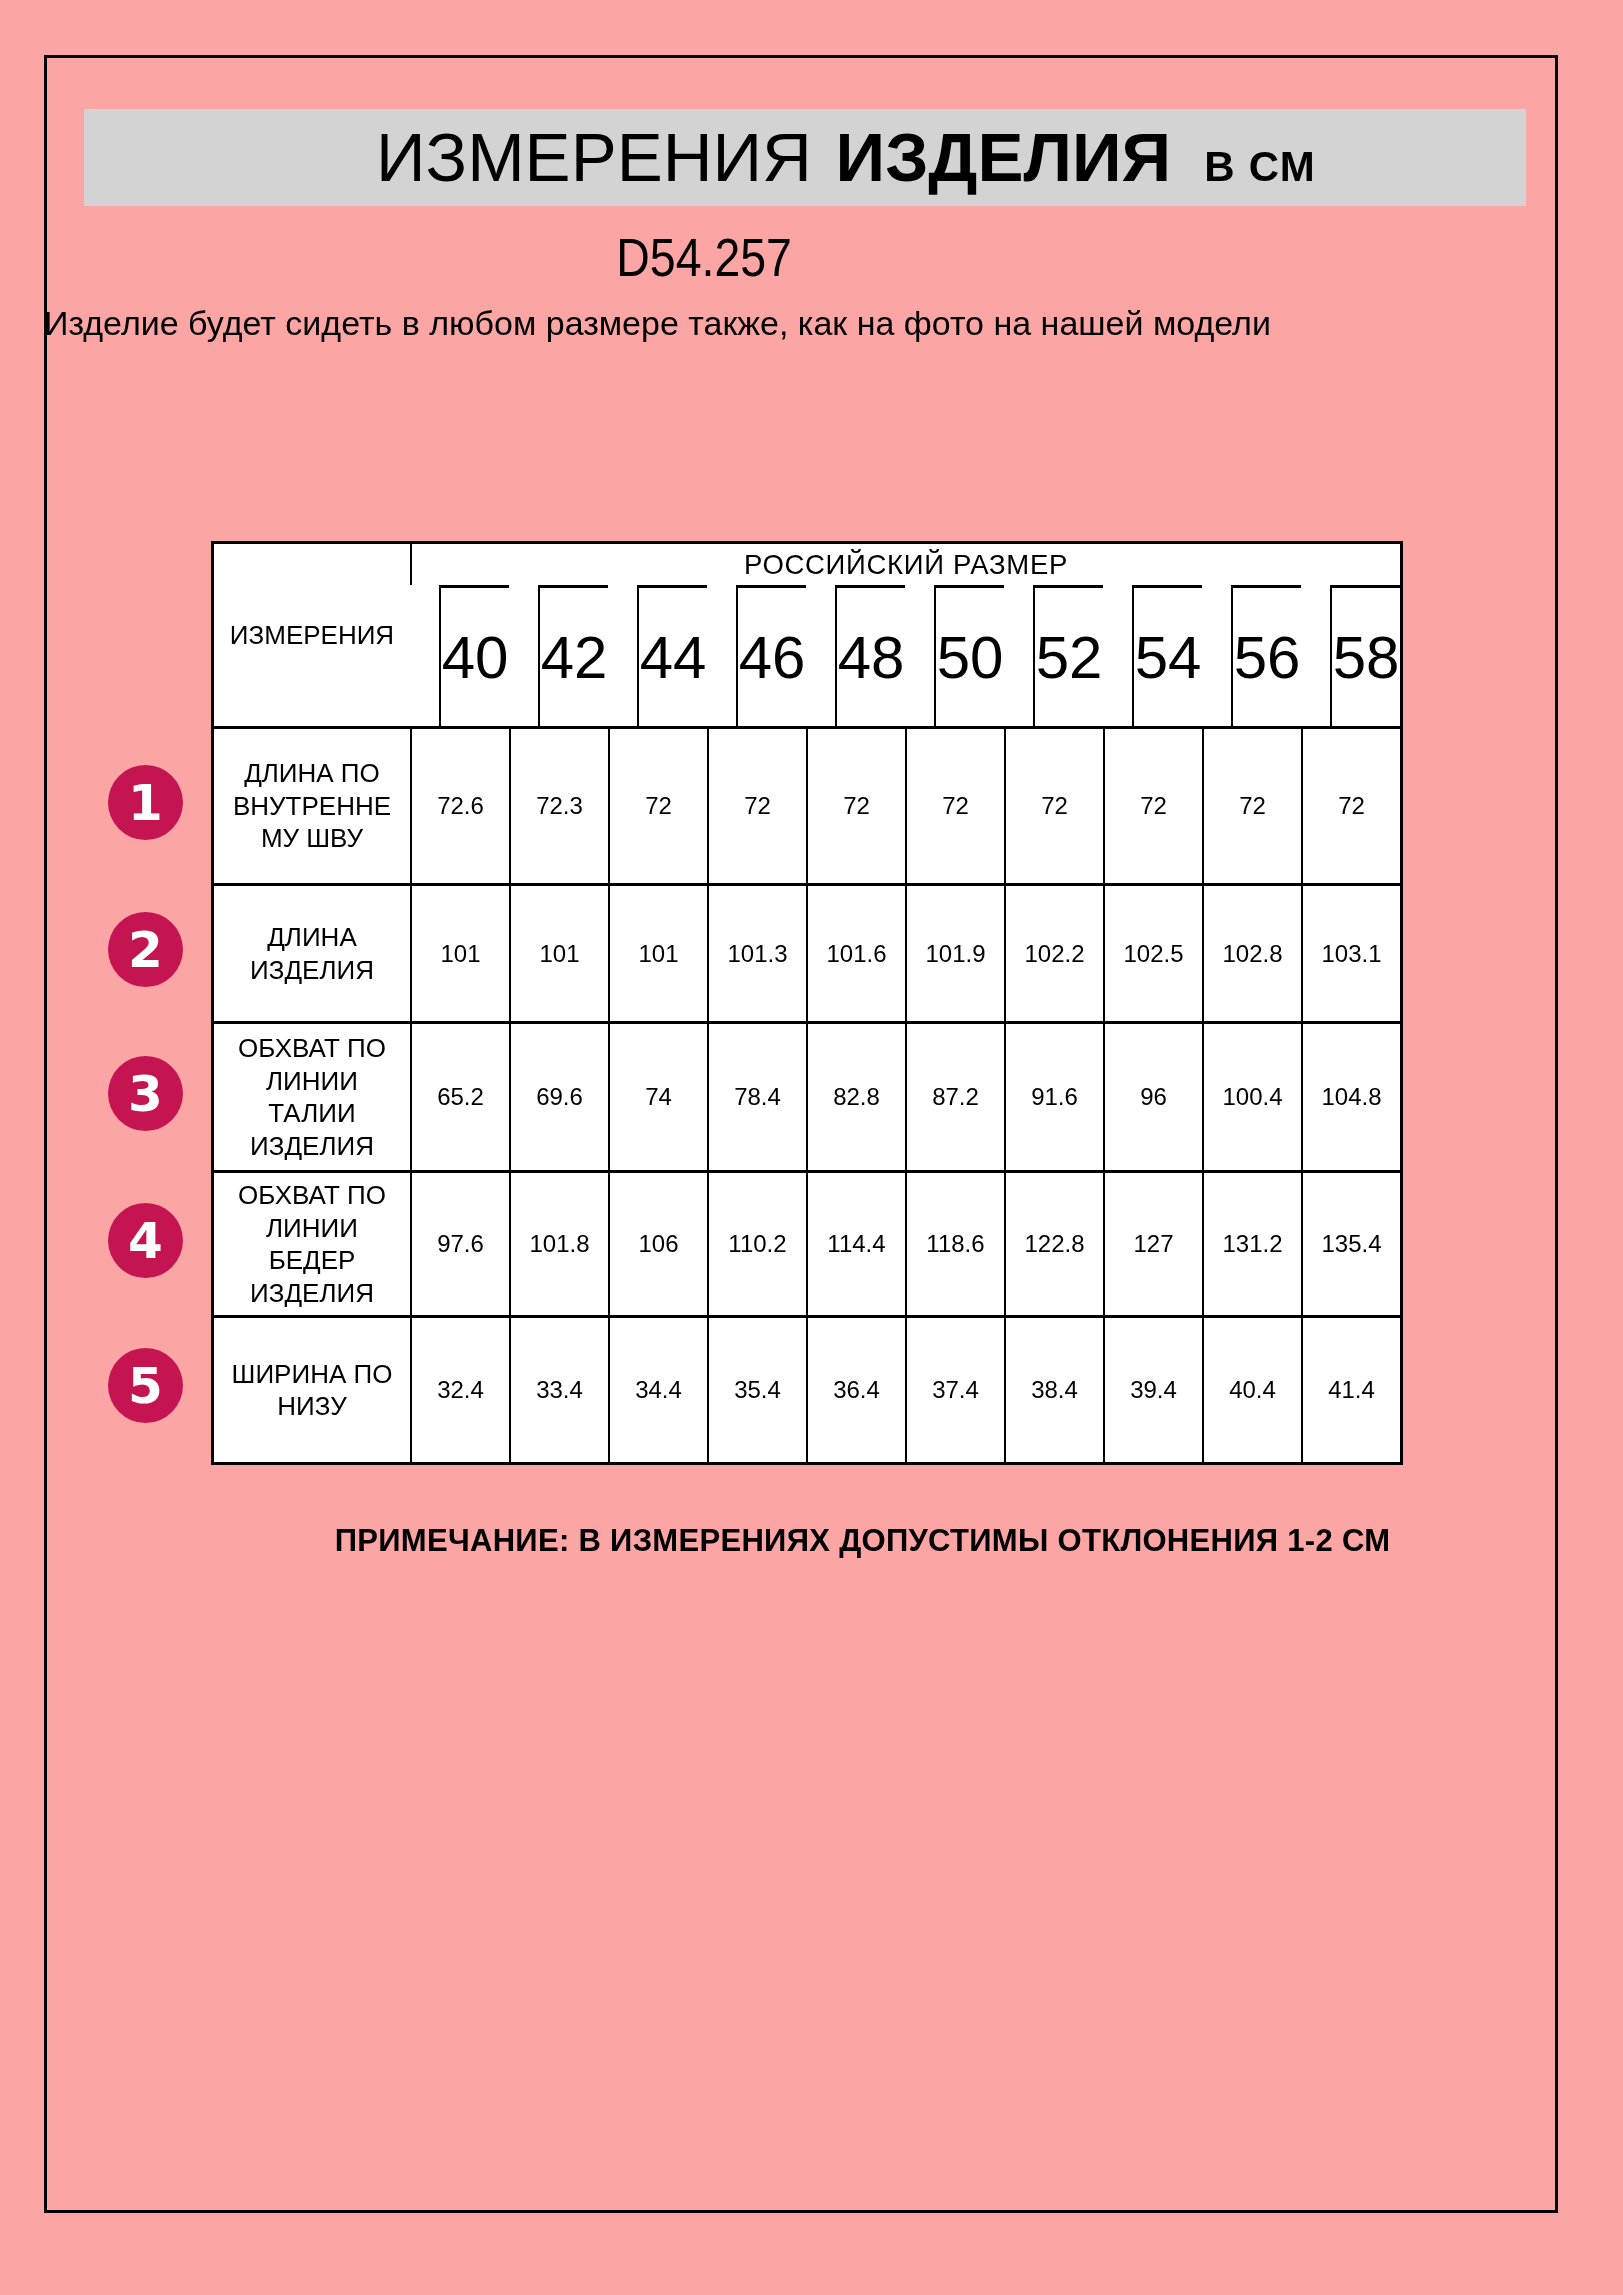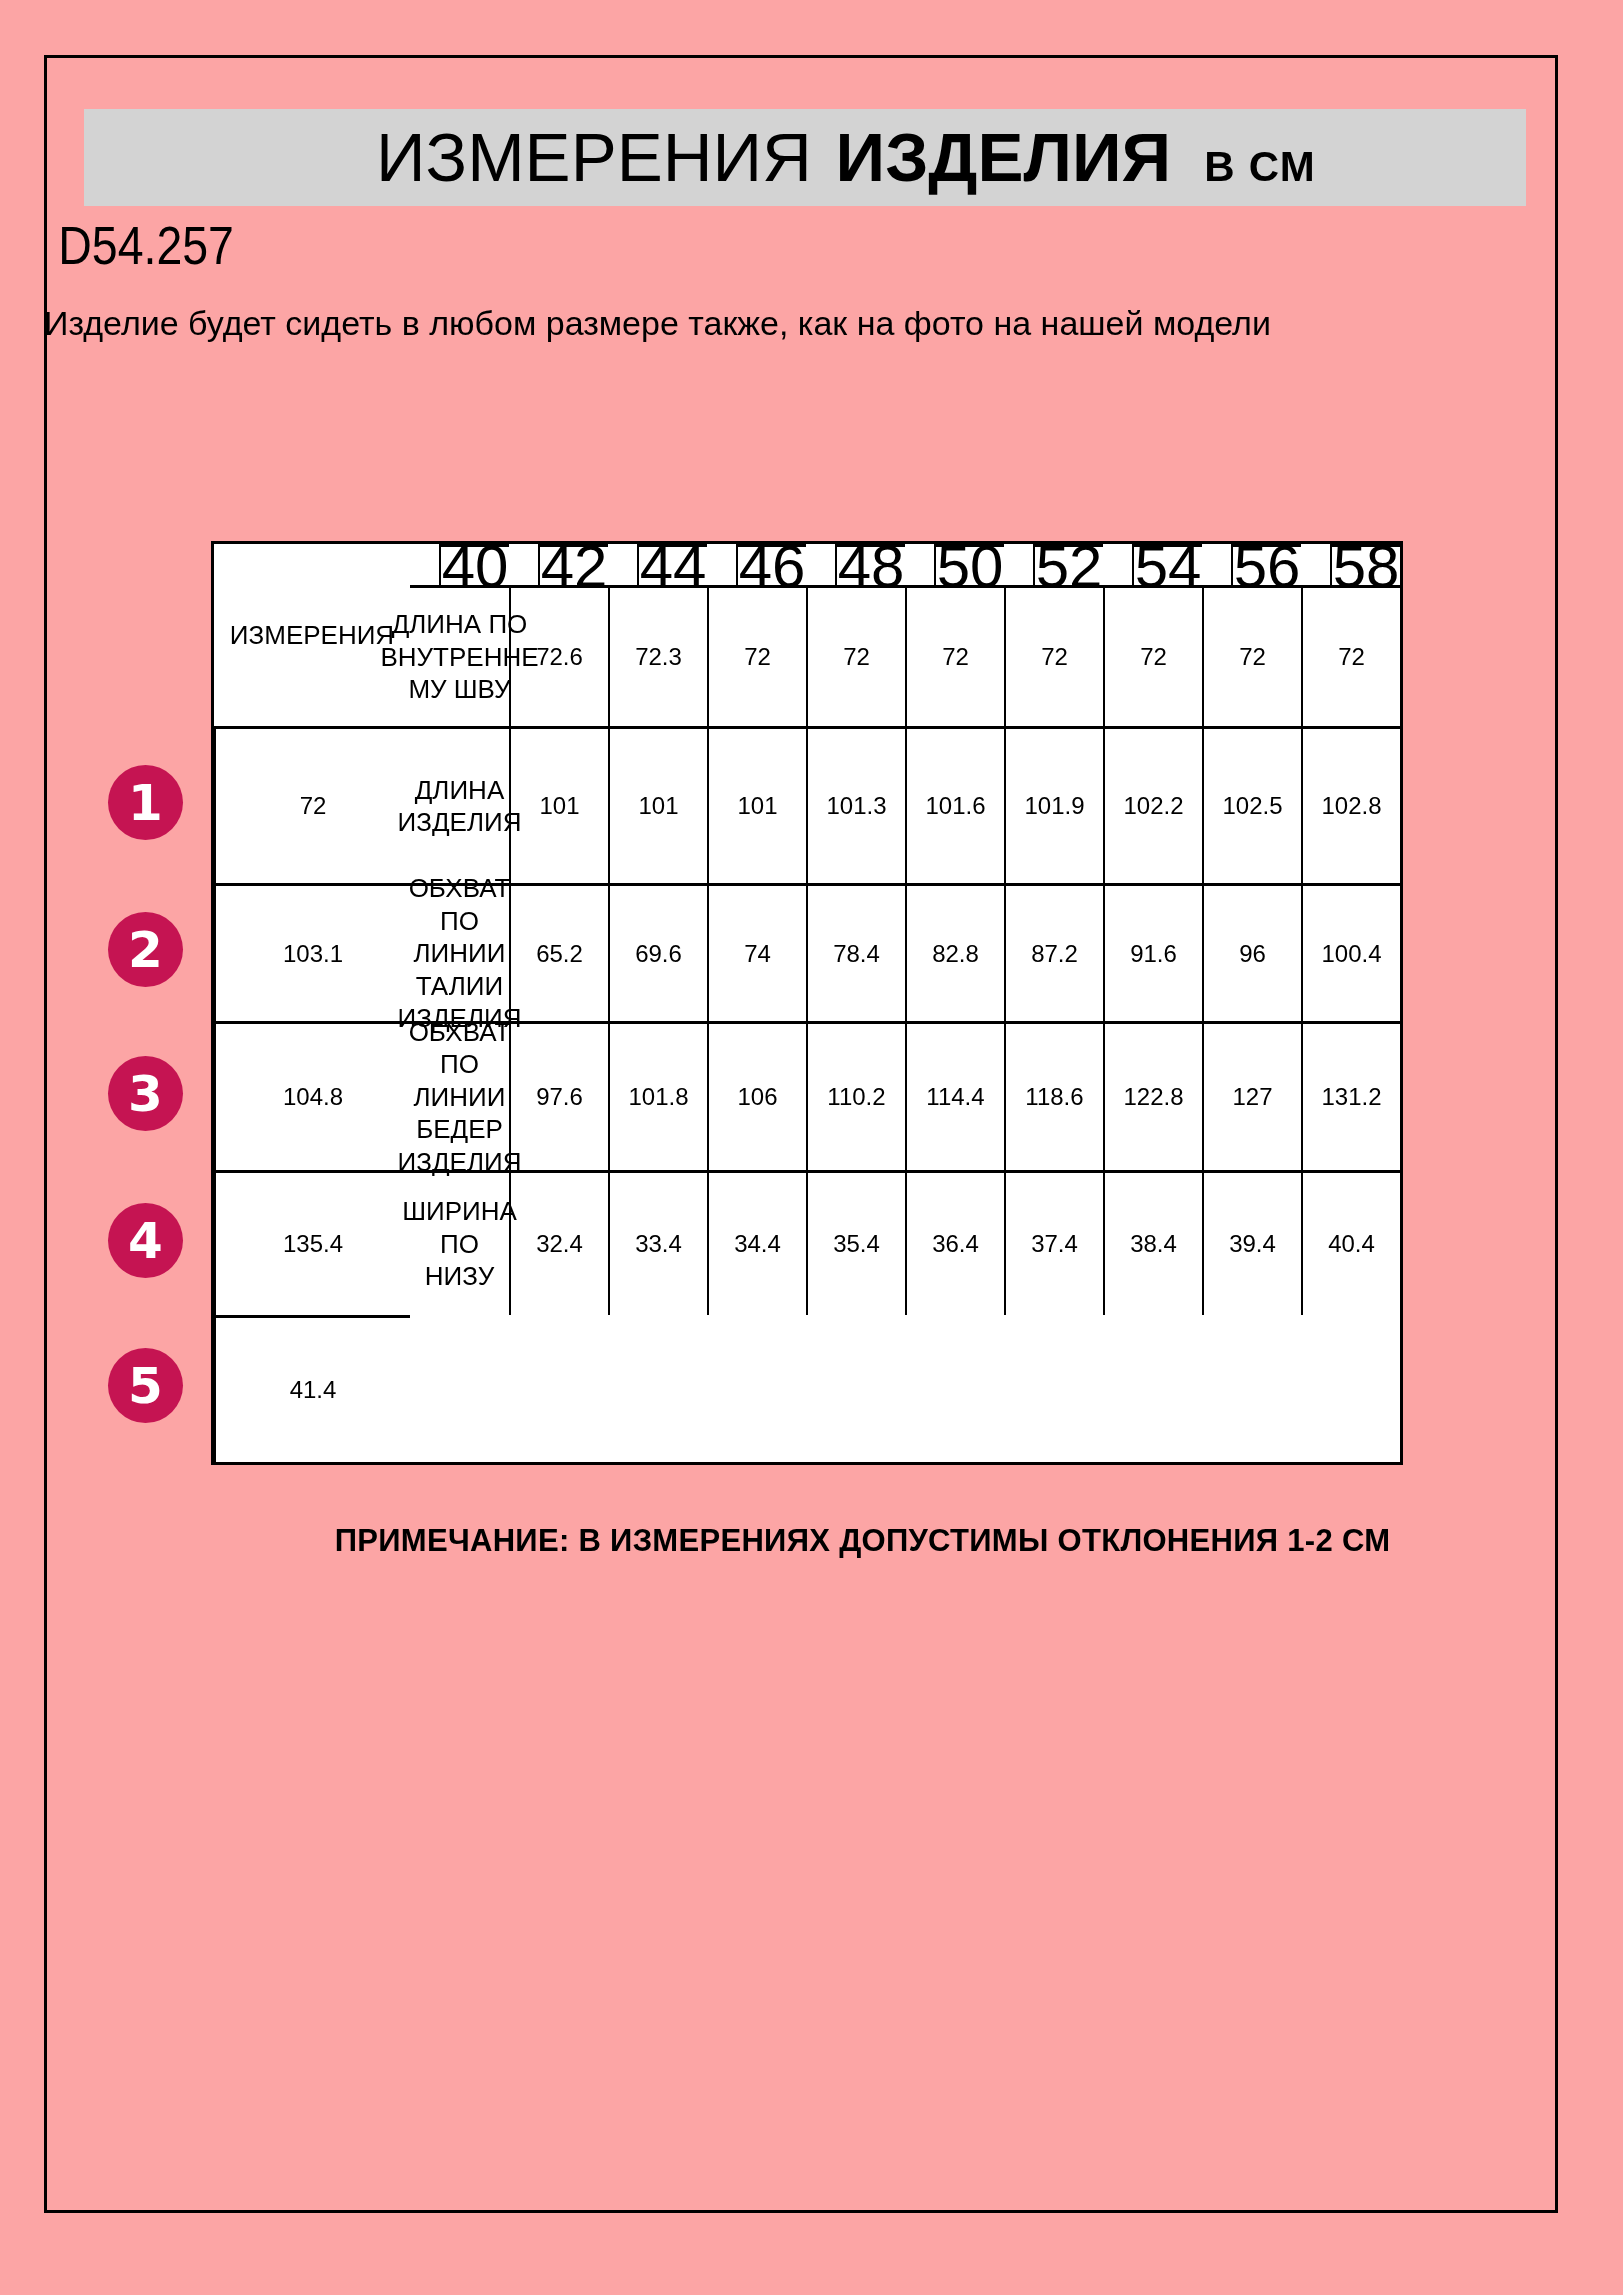--- a/index.html
+++ b/index.html
@@ -20,22 +20,22 @@
   }
   .title{
     margin:0;display:flex;align-items:baseline;line-height:1;
     transform:translateX(41px);
     font-weight:400;font-size:69px;white-space:nowrap;
   }
   .tw2{font-weight:700;margin-left:23.6px;}
   .tw3{font-weight:700;font-size:42px;margin-left:33px;letter-spacing:1.3px;}
   
   .model{
-    position:absolute;left:44px;top:218px;width:1321px;
-    font-size:54px;line-height:1;
+    position:absolute;left:44px;top:230px;width:1321px;
+    text-align:center;font-size:54px;line-height:1;
   }
   .model span{display:inline-block;transform:scaleX(.86);}
   .subtitle{
     position:absolute;left:44px;top:301px;width:1514px;margin:0;
   }
   .subtitle span{
     display:inline-block;max-width:1243px;
     font-size:34px;line-height:44px;
   }
   
@@ -108,20 +108,21 @@
     <div class="badge b4" style="background:#C51452;">
       <span>4</span>
     </div>
     <div class="badge b5" style="background:#C51452;">
       <span>5</span>
     </div>
 
     <div class="size-table">
 
       <div class="cell measure-head">ИЗМЕРЕНИЯ</div>
+      <div class="cell size-span">РОССИЙСКИЙ РАЗМЕР</div>
 
       <div class="cell size-cell">40</div>
       <div class="cell size-cell">42</div>
       <div class="cell size-cell">44</div>
       <div class="cell size-cell">46</div>
       <div class="cell size-cell">48</div>
       <div class="cell size-cell">50</div>
       <div class="cell size-cell">52</div>
       <div class="cell size-cell">54</div>
       <div class="cell size-cell">56</div>

